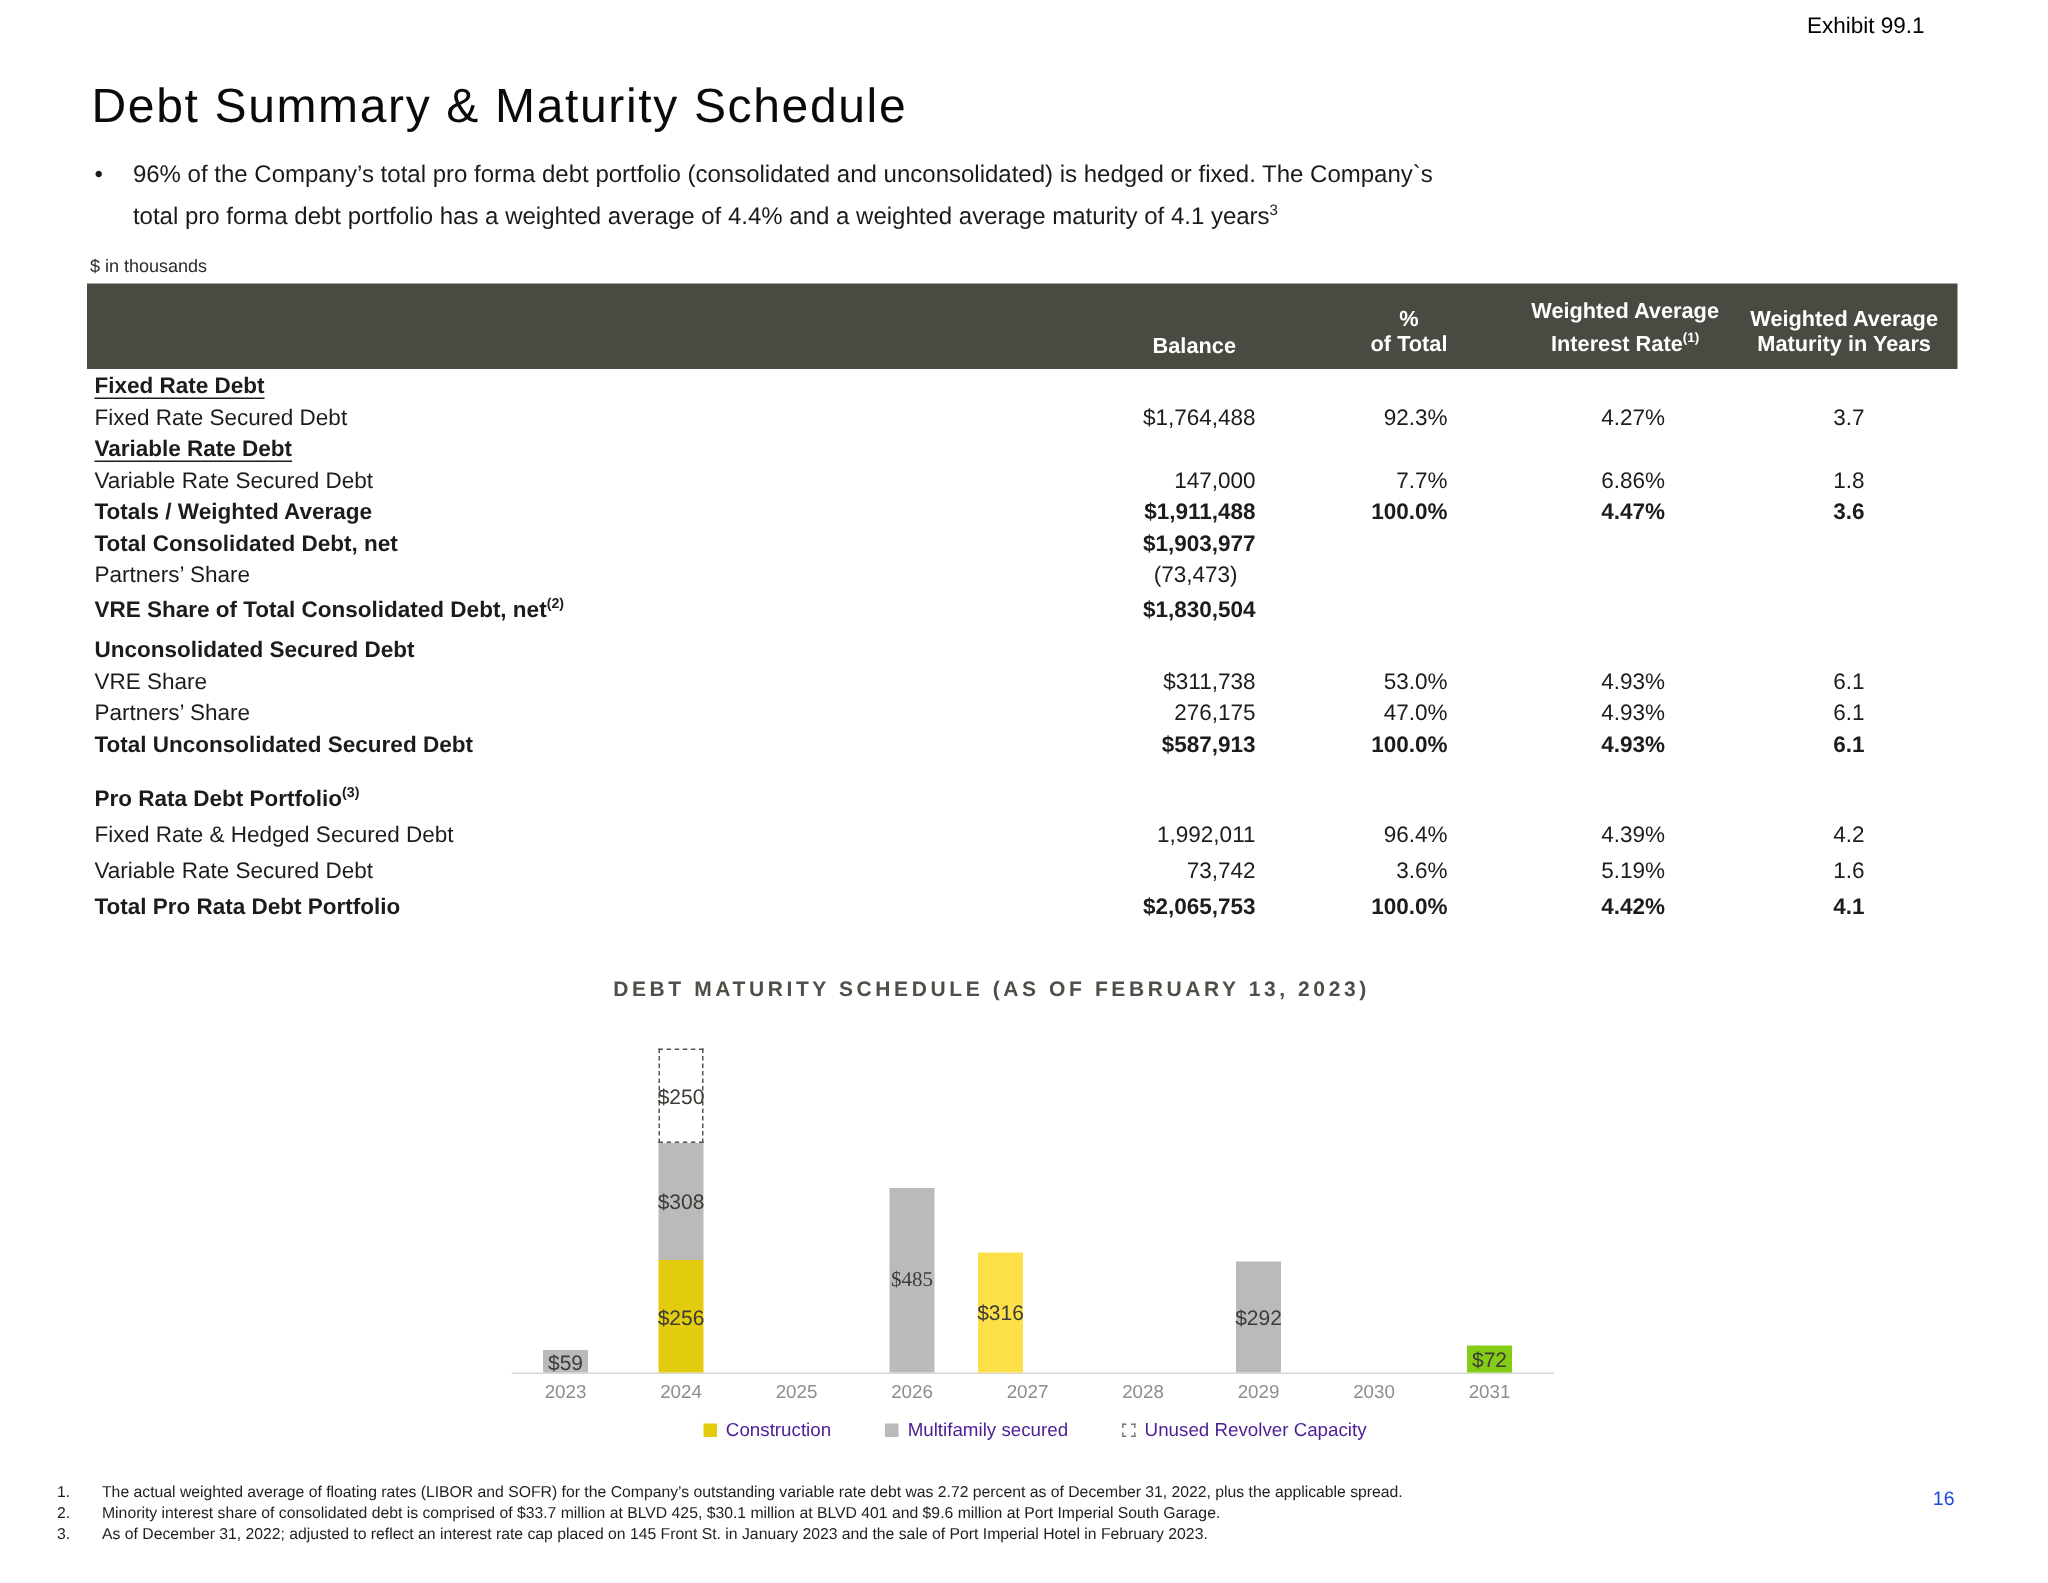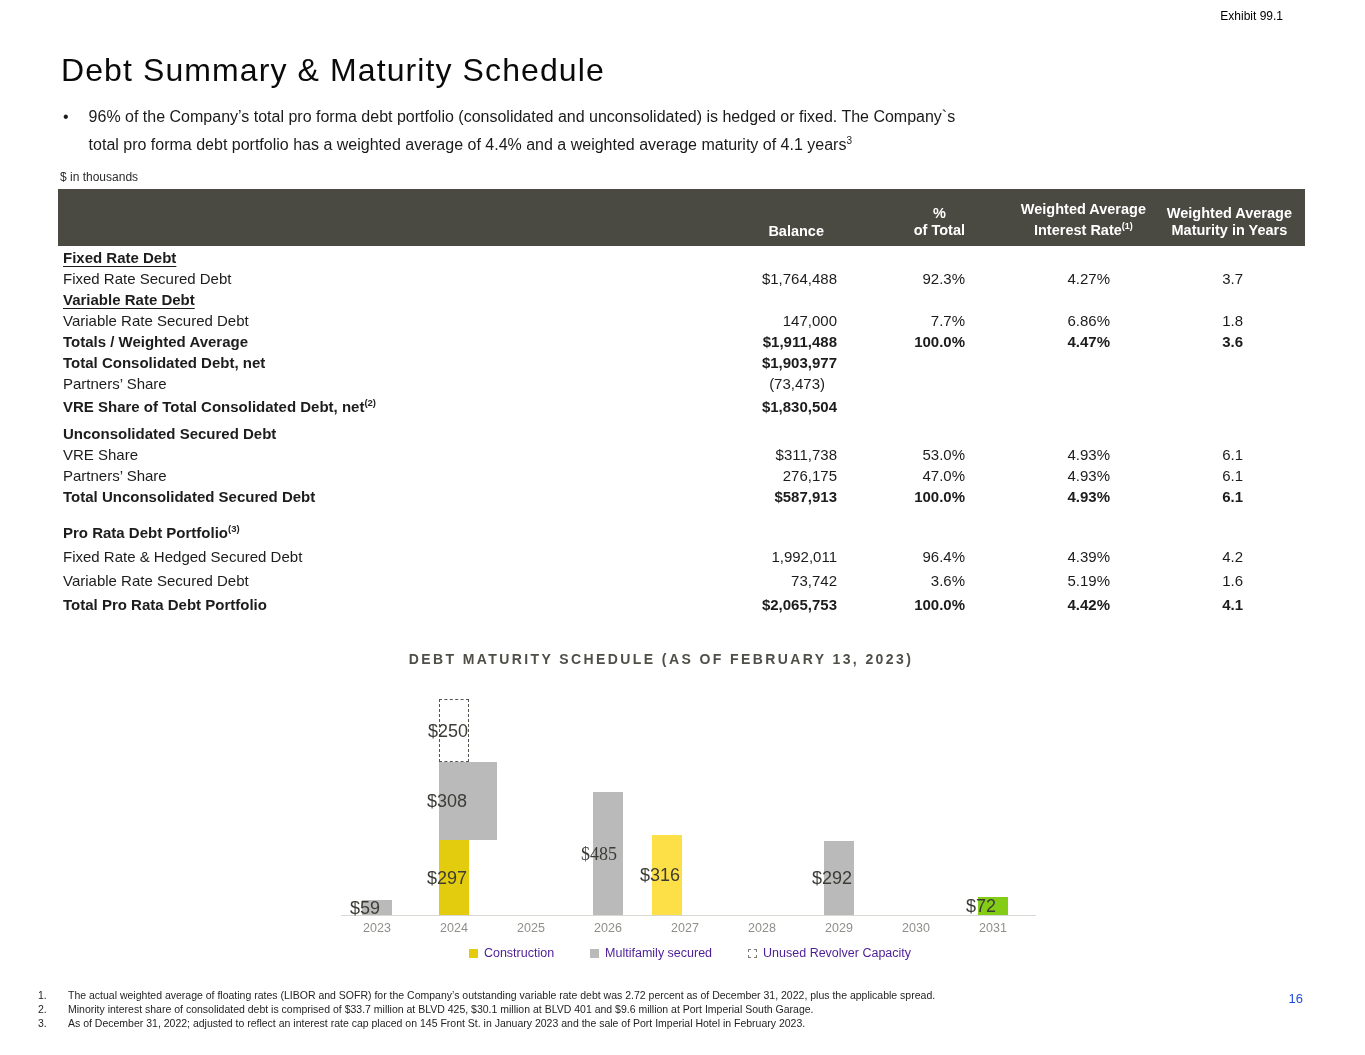--- a/index.html
+++ b/index.html
@@ -1,20 +1,20 @@
 <!DOCTYPE html>
 <html><head>
 <meta charset="utf-8">
 <style>
   * { margin:0; padding:0; box-sizing:content-box; }
   html,body { background:#ffffff; }
   body { font-family:"Liberation Sans", sans-serif; color:#1c1c1c; }
   .page { position:relative; width:1365px; height:1055px; background:#fff; overflow:hidden; }
 
-  .exhibit { position:absolute; top:9px; right:82px; font-size:12px; color:#000; }
+  .exhibit { position:absolute; top:9px; right:82px; font-size:15px; color:#000; }
   .title { position:absolute; left:61px; top:52px; font-size:32px; font-weight:400; letter-spacing:1.1px; color:#0a0a0a; }
 
   .bullet { position:absolute; left:63px; top:105px; width:1230px; display:flex; }
   .bullet .dot { font-size:16px; line-height:24px; margin-right:20px; color:#1a1a1a; }
   .bullet .btext { font-size:16px; line-height:24px; color:#1a1a1a; }
   .bullet sup { font-size:10px; }
 
   .units-note { position:absolute; left:60px; top:170px; font-size:12px; color:#2a2a2a; }
 
   table.debt { position:absolute; left:58px; top:189px; width:1247px; border-collapse:collapse; table-layout:fixed; }
@@ -47,21 +47,21 @@
   tbody sup { font-size:9.5px; }
 
   .chart-title { position:absolute; left:311px; top:651px; width:700px; text-align:center;
                  font-size:14px; font-weight:700; letter-spacing:2.4px; color:#4f4f48; }
 
   .chart { position:absolute; left:340px; top:690px; width:700px; height:290px; }
   .axis-line { position:absolute; left:1px; top:225px; width:695px; height:1px; background:#d8d8d3; }
   .bar-seg { position:absolute; }
   .seg-dashed { background:#fff; border:1px dashed #55554d; box-sizing:border-box; }
   .bar-label { position:absolute; left:-12px; right:-12px; top:50%; transform:translateY(-50%);
-               font-size:18px; color:#3c3c37; }
+               text-align:center; font-size:14px; color:#3c3c37; }
   .x-label { position:absolute; top:231px; text-align:center; font-size:12.5px; color:#8f8f8a; }
   .legend { position:absolute; top:256px; left:0; width:100%; display:flex; justify-content:center; gap:36px;
             font-size:12.5px; color:#4c1d95; }
   .legend-item { display:flex; align-items:center; gap:6px; }
   .swatch { width:9px; height:9px; display:inline-block; }
   .swatch-dashed { background:#fff; border:1px dashed #7c7c75; box-sizing:border-box; }
 
   .footnotes { position:absolute; left:38px; top:988px; width:1150px; }
   .footnote { display:flex; font-size:10.5px; line-height:14px; color:#1e1e1e; }
   .footnote .fnum { width:30px; flex:0 0 30px; }
@@ -241,23 +241,23 @@
       <div class="legend-item">
         <span class="swatch swatch-dashed"></span>
         <span>Unused Revolver Capacity</span>
       </div>
     </div>
   <div class="bar-seg" style="background: rgb(186, 186, 186); left: 22px; top: 210px; width: 30px; height: 15px;">
         <span class="bar-label">$59</span>
       </div>
       <div class="x-label" style="left: -1.5px; width: 77px;">2023</div>
       <div class="bar-seg" style="background: rgb(227, 203, 13); left: 99px; top: 150px; width: 30px; height: 75px;">
-        <span class="bar-label">$297</span>
-      </div>
-      <div class="bar-seg" style="background: rgb(186, 186, 186); left: 99px; top: 72px; width: 30px; height: 78px; padding-left: 28px;">
+        <span class="bar-label">$256</span>
+      </div>
+      <div class="bar-seg" style="background: rgb(186, 186, 186); left: 99px; top: 72px; width: 30px; height: 78px;">
         <span class="bar-label">$308</span>
       </div>
       <div class="bar-seg seg-dashed" style="left: 99px; top: 9px; width: 30px; height: 63px;">
         <span class="bar-label">$250</span>
       </div>
       <div class="x-label" style="left: 75.5px; width: 77px;">2024</div>
       <div class="x-label" style="left: 152.5px; width: 77px;">2025</div>
       <div class="bar-seg" style="background: rgb(186, 186, 186); left: 253px; top: 102px; width: 30px; height: 123px; font-family: Liberation Serif, serif;">
         <span class="bar-label">$485</span>
       </div>

